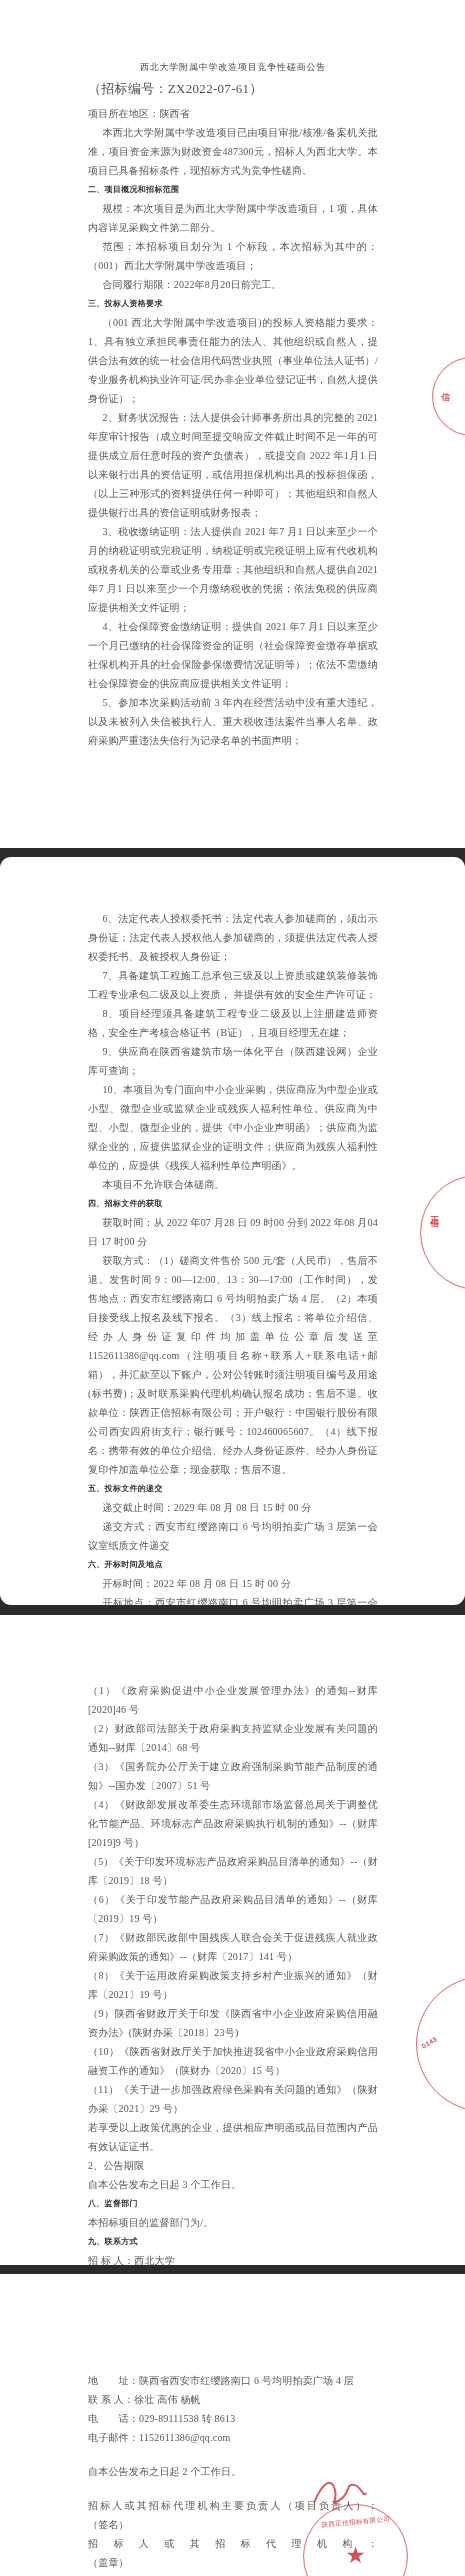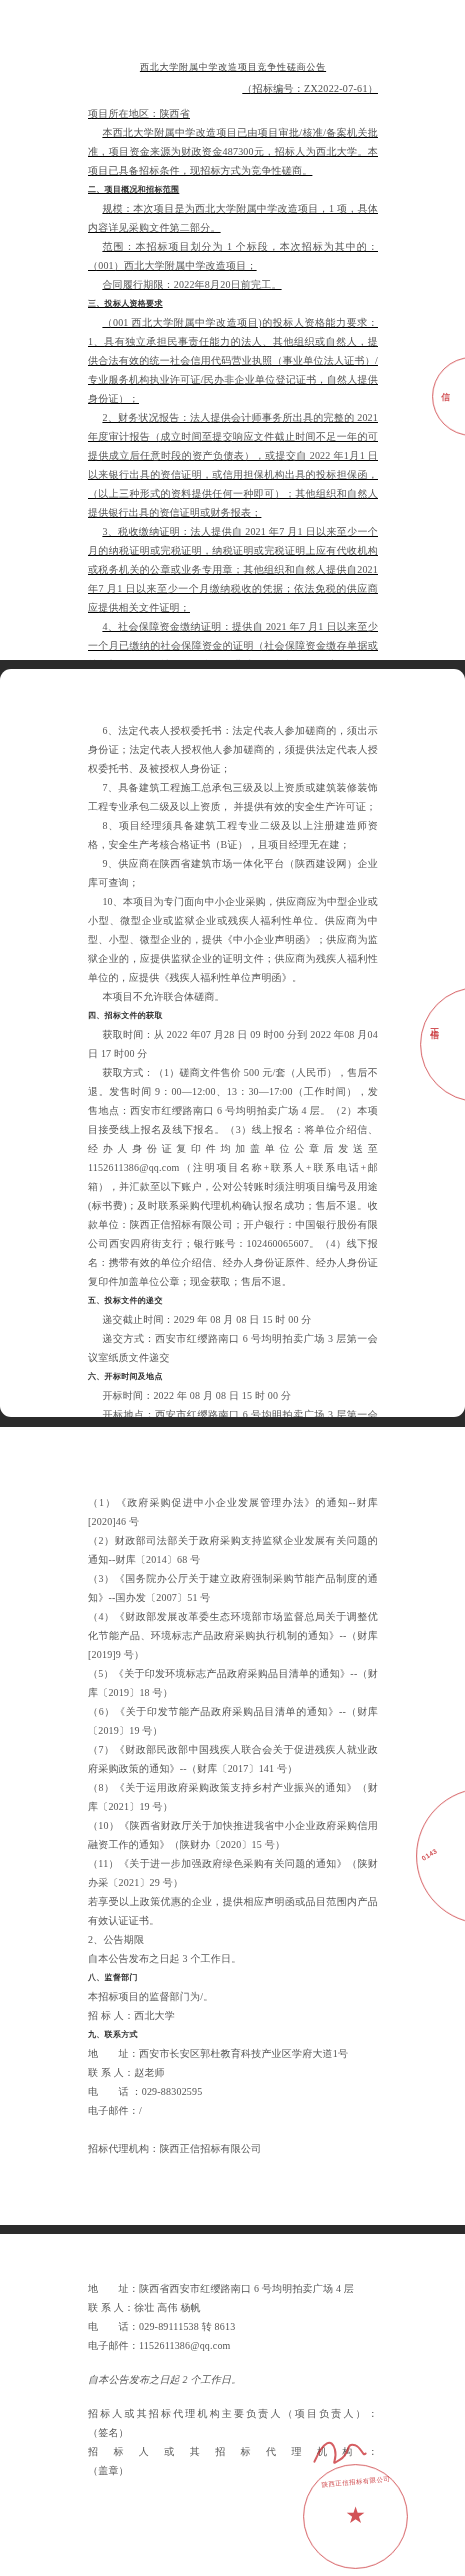--- a/index.html
+++ b/index.html
@@ -1,29 +1,29 @@
 <!DOCTYPE html>
 <html style="font-size:8.2px"><head>
 <meta charset="utf-8">
 <style>
   html,body{margin:0;padding:0;background:#2b2b2b;}
   body{width:465px;font-family:"Liberation Serif","DejaVu Serif",serif;}
   .page{position:relative;width:465px;background:#ffffff;overflow:hidden;box-sizing:border-box;}
   .page-sep{height:9.3px;background:#2b2b2b;}
-  #page-1{height:660px;text-decoration:underline;}
+  #page-1{height:848px;}
   #page-2{height:748px;border-radius:11px;}
-  #page-3{height:798px;}
+  #page-3{height:650px;}
   #page-4{height:609px;}
   .content{margin-left:88px;margin-right:87px;}
   #page-1 .content{padding-top:60px;}
   #page-2 .content{padding-top:52px;}
   #page-3 .content{padding-top:66px;}
-  #page-4 .content{padding-top:45px;}
+  #page-4 .content{padding-top:97px;}
   .doc-title{text-align:center;font-size:9px;color:#4a4a4a;letter-spacing:0.8px;line-height:15.5px;}
-  .doc-subtitle{text-align:right;font-size:10px;color:#4f4f4f;margin-top:6.2px;line-height:13.4px;letter-spacing:0.3px;}
+  .doc-subtitle{text-align:left;font-size:13px;color:#4f4f4f;margin-top:6.2px;line-height:13.4px;letter-spacing:0.3px;}
   .blk{font-size:10px;line-height:19px;color:#565656;text-align:justify;letter-spacing:0.2px;}
   .blk-p{text-indent:14.4px;}
   .blk-h{font-family:"Liberation Sans",sans-serif;font-weight:bold;color:#353535;font-size:8px;text-align:left;letter-spacing:0.3px;}
   
   .stamp{position:absolute;pointer-events:none;}
   .ring{border:1.5px solid rgba(199,40,45,.65);border-radius:50%;box-shadow:inset 0 0 0 0.5px rgba(199,40,45,.2);}
   .stamp-char{position:absolute;color:rgba(199,40,45,.8);font-family:"Liberation Sans",sans-serif;font-weight:bold;}
   .char-vert{writing-mode:vertical-rl;font-size:8.8px;letter-spacing:2.1px;}
   .seal-star{position:absolute;left:50%;top:50%;transform:translate(-50%,-54%);font-size:23px;color:rgba(199,40,45,.8);font-family:"DejaVu Sans",sans-serif;}
   .seal-text{position:absolute;left:50%;top:13.4px;transform:translateX(-50%) rotate(-5deg);font-size:6.4px;white-space:nowrap;color:rgba(199,40,45,.85);letter-spacing:0.5px;}
@@ -86,48 +86,49 @@
 <div class="page" id="page-3">
   <div class="content">
       <div class="blk blk-l">（1）《政府采购促进中小企业发展管理办法》的通知--财库[2020]46 号</div>
       <div class="blk blk-l">（2）财政部司法部关于政府采购支持监狱企业发展有关问题的通知--财库〔2014〕68 号</div>
       <div class="blk blk-l">（3）《国务院办公厅关于建立政府强制采购节能产品制度的通知》--国办发〔2007〕51 号</div>
       <div class="blk blk-l">（4）《财政部发展改革委生态环境部市场监督总局关于调整优化节能产品、环境标志产品政府采购执行机制的通知》--（财库[2019]9 号）</div>
       <div class="blk blk-l">（5）《关于印发环境标志产品政府采购品目清单的通知》--（财库〔2019〕18 号）</div>
       <div class="blk blk-l">（6）《关于印发节能产品政府采购品目清单的通知》--（财库〔2019〕19 号）</div>
       <div class="blk blk-l">（7）《财政部民政部中国残疾人联合会关于促进残疾人就业政府采购政策的通知》--（财库〔2017〕141 号）</div>
       <div class="blk blk-l">（8）《关于运用政府采购政策支持乡村产业振兴的通知》（财库〔2021〕19 号）</div>
+      <div class="blk blk-l">（9）陕西省财政厅关于印发《陕西省中小企业政府采购信用融资办法》(陕财办采〔2018〕23号)</div>
       <div class="blk blk-l">（10）《陕西省财政厅关于加快推进我省中小企业政府采购信用融资工作的通知》（陕财办〔2020〕15 号）</div>
       <div class="blk blk-l">（11）《关于进一步加强政府绿色采购有关问题的通知》（陕财办采〔2021〕29 号）</div>
       <div class="blk blk-l">若享受以上政策优惠的企业，提供相应声明函或品目范围内产品有效认证证书。</div>
       <div class="blk blk-l">2、公告期限</div>
       <div class="blk blk-l">自本公告发布之日起 3 个工作日。</div>
       <div class="blk blk-h">八、监督部门</div>
       <div class="blk blk-l">本招标项目的监督部门为/。</div>
+      <div class="blk blk-h">九、联系方式</div>
       <div class="blk blk-l">招 标 人：西北大学</div>
-      <div class="blk blk-h">九、联系方式</div>
       <div class="blk blk-l">地　　址：西安市长安区郭杜教育科技产业区学府大道1号</div>
       <div class="blk blk-l">联 系 人：赵老师</div>
       <div class="blk blk-l">电　　话 ：029-88302595</div>
       <div class="blk blk-l">电子邮件：/</div>
       <div class="blk blk-l" style="margin-top: 19px;">招标代理机构：陕西正信招标有限公司</div>
     </div>
   <div class="stamp ring" style="width:134px;height:134px;right:-87px;top:361px;">
     <span class="stamp-char digits" style="left:4.1px;top:62px;">0143</span>
   </div>
 </div>
 <div class="page-sep"></div>
 
 <div class="page" id="page-4">
   <div class="content">
       <div class="blk blk-l">地　　址：陕西省西安市红缨路南口 6 号均明拍卖广场 4 层</div>
       <div class="blk blk-l">联 系 人：徐壮  高伟  杨帆</div>
       <div class="blk blk-l">电　　话：029-89111538 转 8613</div>
       <div class="blk blk-l">电子邮件：1152611386@qq.com</div>
-      <div class="blk blk-l" style="margin-top: 15.5px; font-style: italic;">自本公告发布之日起 2 个工作日。</div>
+      <div class="blk blk-l" style="margin-top: 15.5px;">自本公告发布之日起 2 个工作日。</div>
       <div class="blk blk-l" style="margin-top: 14.4px;">招标人或其招标代理机构主要负责人（项目负责人）：　　　　　　　（签名）</div>
       <div class="blk blk-l" style="">招标人或其招标代理机构：　　　　　　　　　　　　　　　　（盖章）</div>
     </div>
 
   <svg class="stamp" style="left:308px;top:196px;" width="62" height="44" viewBox="0 0 120 86">
     <path d="M12 62 C 30 20, 46 16, 52 38 C 58 60, 40 72, 62 58 C 84 44, 72 24, 92 30 C 104 34, 106 52, 112 46" fill="none" stroke="rgba(199,40,45,.75)" stroke-width="4" stroke-linecap="round"></path>
   </svg>
 
   <div class="stamp ring" style="width:103px;height:103px;left:303px;top:230px;">
     <span class="seal-text">陕西正信招标有限公司</span>

